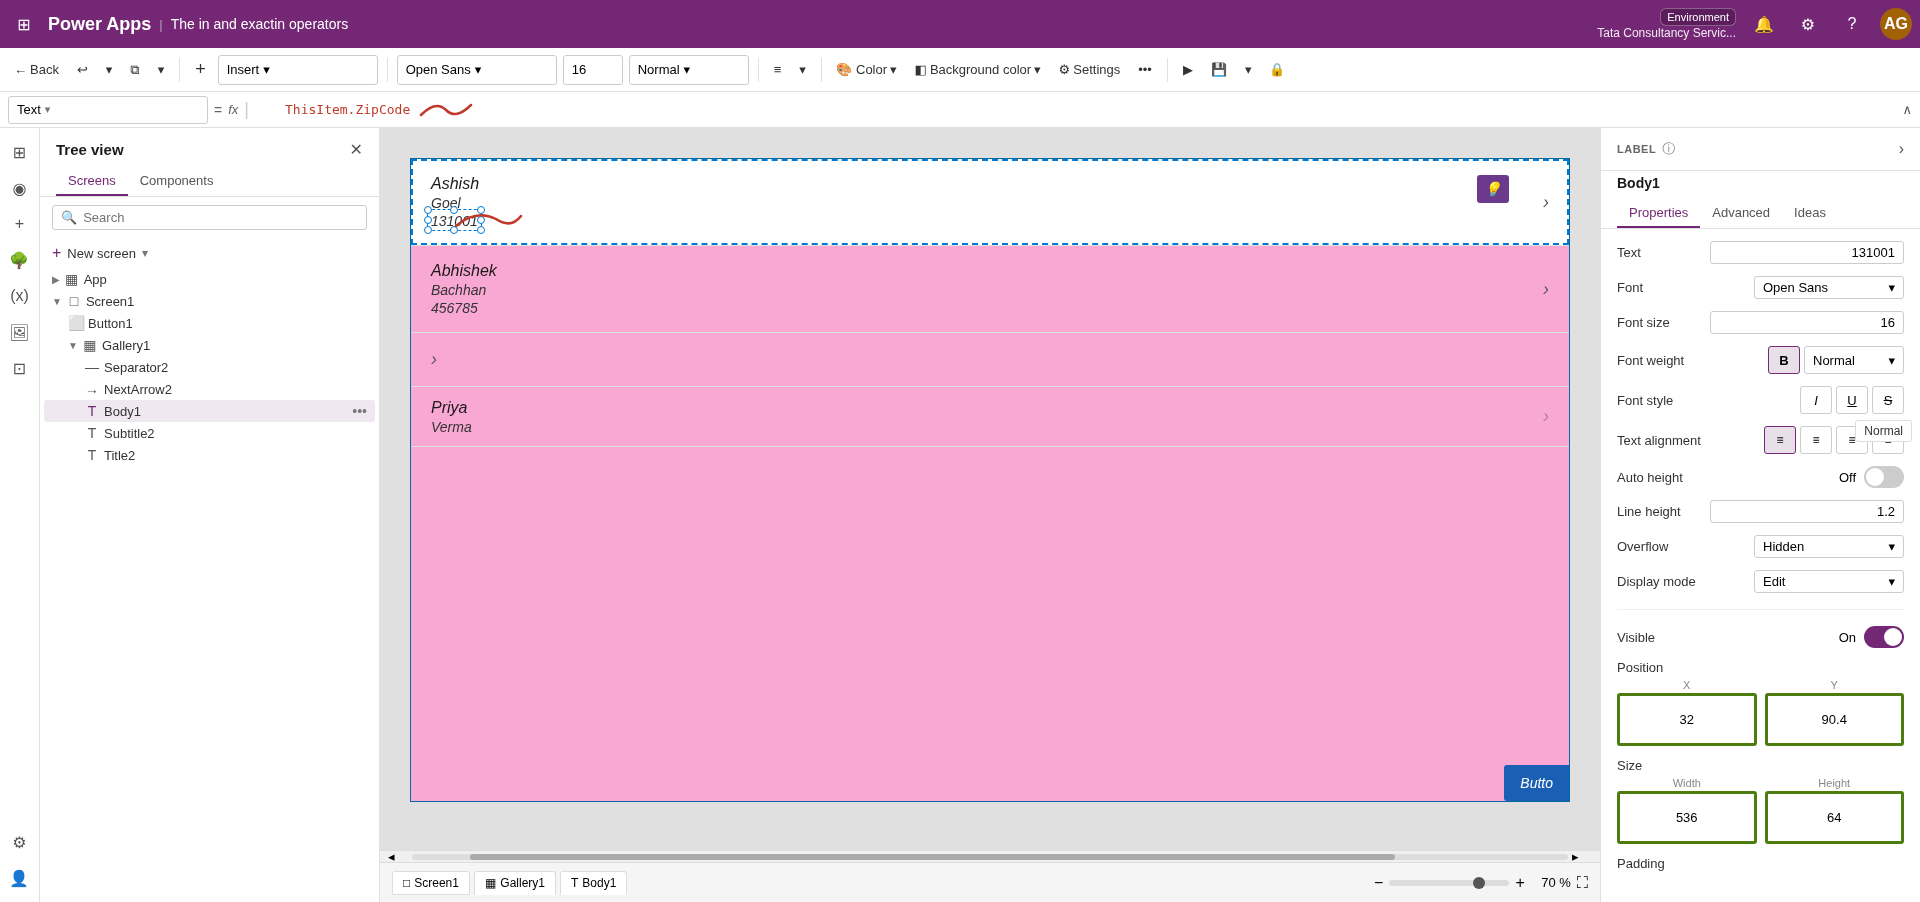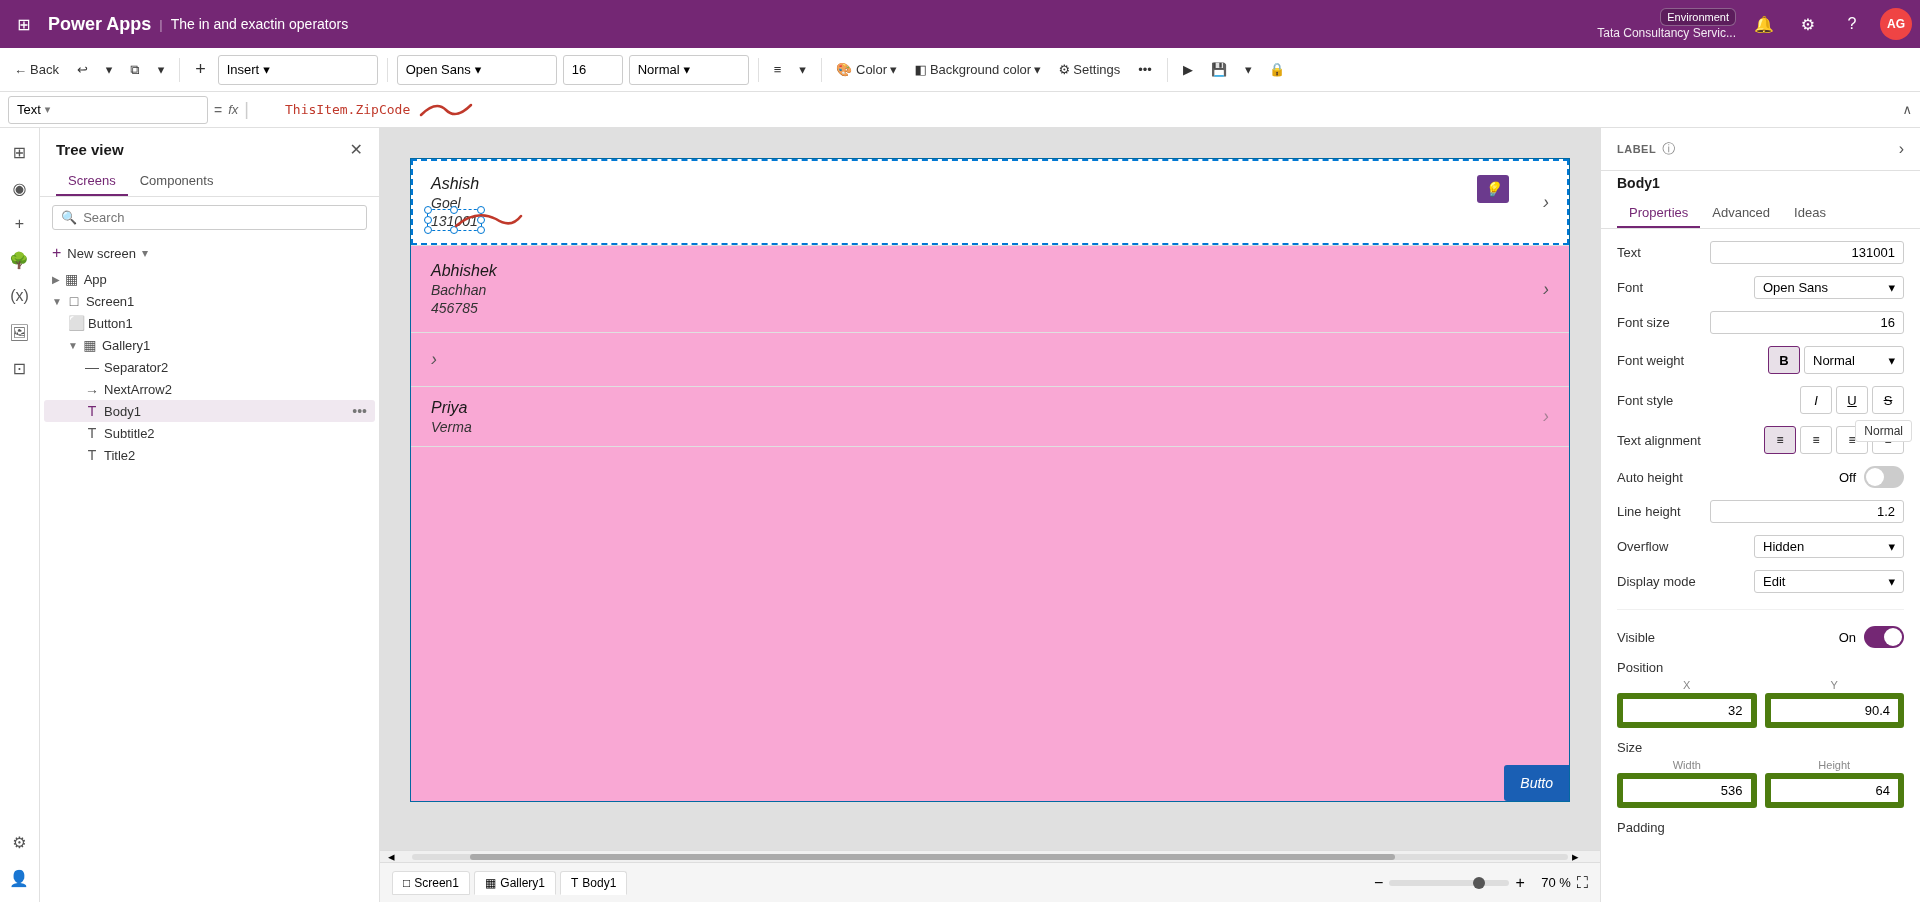--- a/index.html
+++ b/index.html
@@ -6,21 +6,21 @@
     body { font-family: 'Segoe UI', Arial, sans-serif; font-size: 13px; background: #f3f3f3; overflow: hidden; width: 1920px; height: 902px; }
 
     
     .top-bar {
       display: flex; align-items: center; background: #742774; color: white;
       height: 48px; padding: 0 8px; gap: 8px; position: relative; z-index: 100;
     }
     .top-bar-right { margin-left: auto; display: flex; align-items: center; gap: 12px; }
     .env-badge { background: #5c1d5c; border: 1px solid rgba(255,255,255,0.3); border-radius: 6px; padding: 2px 6px; font-size: 11px; color: white; }
     .icon-btn { background: none; border: none; color: white; cursor: pointer; width: 32px; height: 32px; display: flex; align-items: center; justify-content: center; border-radius: 3px; font-size: 16px; }
-    .avatar { width: 32px; height: 32px; border-radius: 50%; background: #ef4444; display: flex; align-items: center; justify-content: center; font-size: 12px; font-weight: 600; color: white; }
+    .avatar { width: 32px; height: 32px; border-radius: 50%; background: #a16207; display: flex; align-items: center; justify-content: center; font-size: 16px; font-weight: 600; color: white; }
 
     
     .toolbar {
       display: flex; align-items: center; background: white; height: 44px;
       padding: 0 8px; gap: 6px; border-bottom: 1px solid #e0e0e0;
     }
     .toolbar-btn { background: none; border: none; cursor: pointer; padding: 4px 6px; border-radius: 3px; display: flex; align-items: center; gap: 3px; font-size: 13px; color: #333; }
     .toolbar-divider { width: 1px; height: 24px; background: #e0e0e0; margin: 0 3px; }
     .toolbar-select {
       border: 1px solid #ccc; border-radius: 3px; padding: 3px 8px; font-size: 13px;
@@ -119,21 +119,21 @@
     .toggle { width: 40px; height: 22px; border-radius: 11px; position: relative; cursor: pointer; }
     .toggle.on { background: #742774; }
     .toggle.off { background: #ccc; }
     .toggle-thumb { position: absolute; top: 2px; width: 18px; height: 18px; border-radius: 50%; background: white; transition: left 0.2s; }
     .toggle.on .toggle-thumb { left: 20px; }
     .toggle.off .toggle-thumb { left: 2px; }
     .prop-divider { height: 1px; background: #f0f0f0; margin: 4px 0; }
     .pos-row { display: flex; gap: 8px; }
     .pos-input-wrap { flex: 1; }
     .pos-input-label { font-size: 11px; color: #888; margin-bottom: 2px; text-align: center; }
-    .pos-input { border: 6px solid #4d7c0f; border-radius: 3px; padding: 4px 8px; font-size: 13px; width: 100%; text-align: right; }
+    .pos-input { border: 3px solid #4d7c0f; border-radius: 3px; padding: 16px 8px; font-size: 13px; width: 100%; text-align: center; }
     .props-collapse-icon { font-size: 16px; color: #555; cursor: pointer; margin-left: auto; }
 
     
     .chevron { font-size: 11px; color: #777; }
 
     
     .handle-tl { top: -4px; left: -4px; }
     .handle-tm { top: -4px; left: 50%; transform: translateX(-50%); }
     .handle-tr { top: -4px; right: -4px; }
     .handle-ml { top: 50%; transform: translateY(-50%); left: -4px; }

